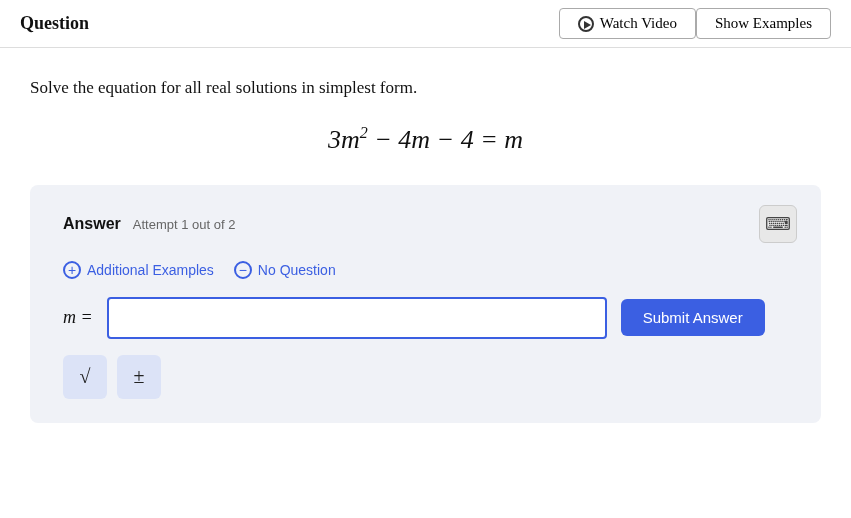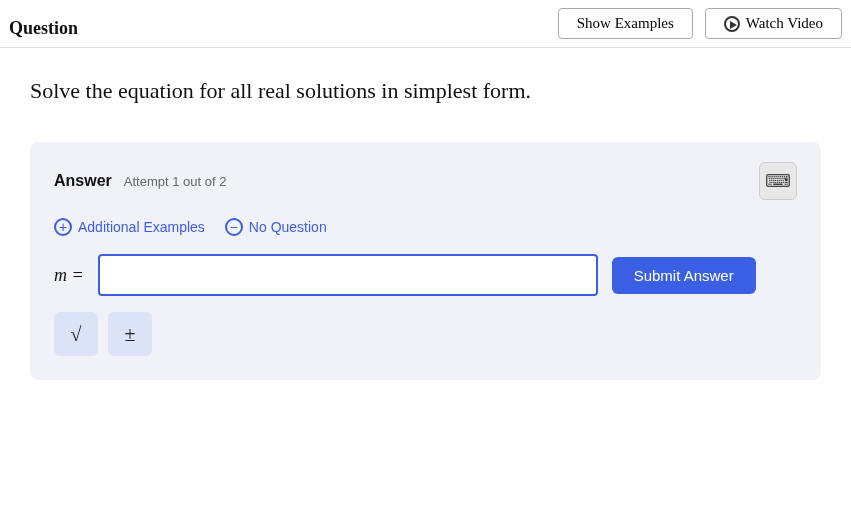--- a/index.html
+++ b/index.html
@@ -8,24 +8,23 @@
       font-family: Georgia, 'Times New Roman', serif;
       background: #fff;
       color: #111;
       width: 851px;
       min-height: 518px;
     }
 
     
     .header {
       display: flex;
-      align-items: flex-end;
-      padding: 8px 9px;
+      align-items: center;
+      padding: 8px 20px;
       border-bottom: 1px solid #ddd;
-      gap: 12px;
     }
 
     .header-title {
       font-size: 18px;
       font-weight: bold;
       flex: 1;
     }
 
     .btn-outline {
       display: flex;
@@ -58,42 +57,42 @@
       border-top: 4px solid transparent;
       border-bottom: 4px solid transparent;
     }
 
     
     .main {
       padding: 30px 30px 20px 30px;
     }
 
     .question-text {
-      font-size: 22px;
-      margin-bottom: 38px;
+      font-size: 17px;
+      margin-bottom: 26px;
       font-family: Georgia, serif;
     }
 
     .equation {
       text-align: center;
       font-size: 26px;
       font-style: italic;
       margin-bottom: 30px;
       font-family: 'Times New Roman', serif;
     }
 
     .equation sup {
       font-size: 16px;
     }
 
     
     .answer-box {
       background: #f0f2f7;
       border-radius: 8px;
-      padding: 20px 24px 24px 24px;
+      padding: 20px 24px 24px 33px;
       margin-top: 10px;
     }
 
     .answer-header {
       display: flex;
       align-items: center;
       justify-content: space-between;
       margin-bottom: 18px;
     }
 
@@ -230,31 +229,34 @@
       font-family: 'Times New Roman', serif;
       color: #222;
     }
   </style>
 </head>
 <body>
 
 <div class="header">
   <span class="header-title">Question</span>
   <button class="btn-outline">
-    <span>Show Examples</span>
-  </button>
-  <button class="btn-outline">
     <span class="play-icon"></span>
     <span>Watch Video</span>
   </button>
+  <button class="btn-outline">
+    <span>Show Examples</span>
+  </button>
 </div>
 
 <div class="main">
   <p class="question-text">Solve the equation for all real solutions in simplest form.</p>
 
+  <div class="equation">
+    3<i>m</i><sup>2</sup> − 4<i>m</i> − 4 = <i>m</i>
+  </div>
 
   <div class="answer-box">
     <div class="answer-header">
       <div>
         <span class="answer-label">Answer</span>
         <span class="attempt-text">Attempt 1 out of 2</span>
       </div>
       <button class="keyboard-btn">
         <span>⌨</span>
       </button>

